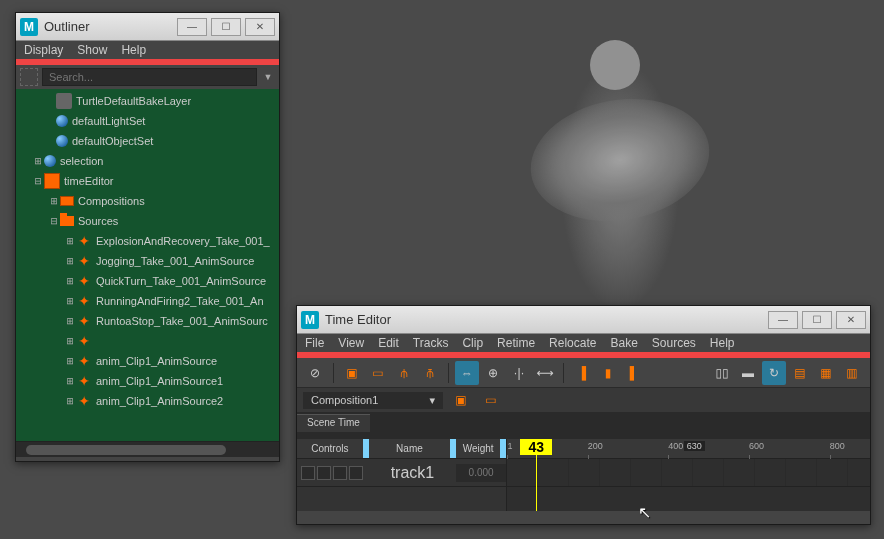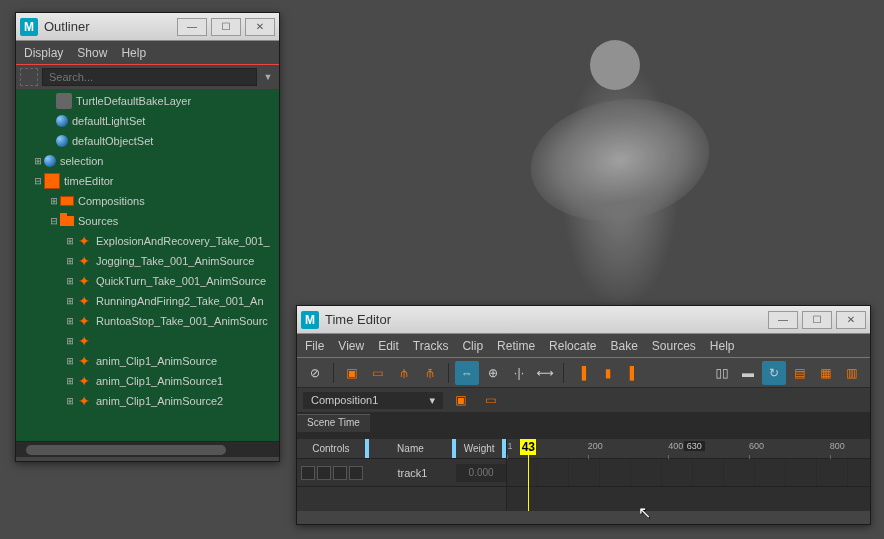--- a/index.html
+++ b/index.html
@@ -73,21 +73,21 @@
   cursor: pointer;
 }
 
 .menubar {
   height: 24px;
   background: #444;
   display: flex;
   align-items: center;
   padding: 0 8px;
   gap: 14px;
-  border-bottom: 1px solid #ef4444;
+  border-bottom: 6px solid #ef4444;
 }
 .menubar span { color: #ccc; font-size: 12px; cursor: pointer; }
 
 
 #outliner { left: 15px; top: 12px; width: 265px; height: 450px; }
 .searchrow {
   height: 24px;
   background: #444;
   display: flex;
   align-items: center;
@@ -220,43 +220,43 @@
   height: 20px;
   background: #383838;
   border-bottom: 1px solid #222;
 }
 .track-headers div {
   color: #ccc;
   font-size: 10px;
   display: flex;
   align-items: center;
   justify-content: center;
-  border-right: 4px solid #7dd3fc;
+  border-right: 6px solid #7dd3fc;
 }
 .th-controls { width: 72px; }
 .th-name { width: 88px; }
 .th-weight { width: 50px; }
 
 .track-row { display: flex; height: 28px; align-items: center; border-bottom: 1px solid #222; }
 .track-controls { width: 72px; display: flex; gap: 2px; padding: 0 4px; }
 .track-controls .tc { width: 14px; height: 14px; background: #2a2a2a; border: 1px solid #555; }
-.track-name { width: 88px; color: #ccc; font-size: 11px; text-align: center; }
+.track-name { width: 88px; color: #ccc; font-size: 16px; text-align: center; }
 .track-weight { width: 50px; color: #777; font-size: 10px; text-align: center; background: #2a2a2a; height: 18px; line-height: 18px; }
 
 .timeline { flex: 1; position: relative; background: #2e2e2e; }
 .ruler { height: 20px; background: #383838; position: relative; border-bottom: 1px solid #222; }
 .tick { position: absolute; top: 2px; color: #aaa; font-size: 9px; }
 .tick::before { content:''; position:absolute; top:14px; left:0; width:1px; height:4px; background:#666; }
 .playhead {
   position: absolute;
   top: 0;
-  width: 16px; height: 16px;
+  width: 32px; height: 16px;
   background: #ff0;
   color: #000;
-  font-size: 12px;
+  font-size: 14px;
   font-weight: bold;
   text-align: center;
   line-height: 16px;
   z-index: 2;
 }
 .playhead::after {
   content:'';
   position:absolute;
   left: 50%; top: 16px;
   width: 1px; height: 56px;

